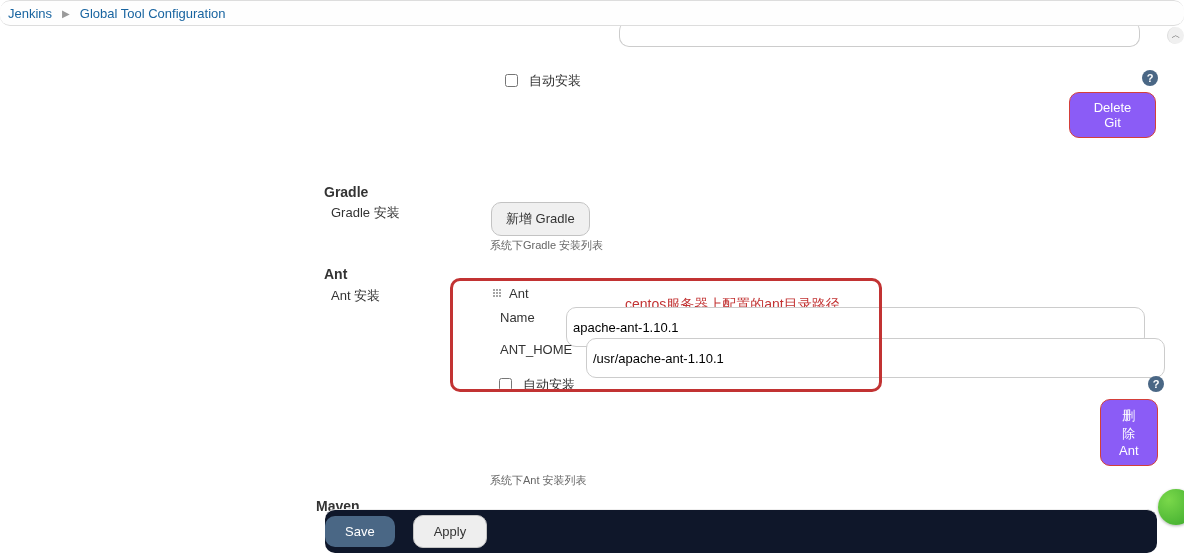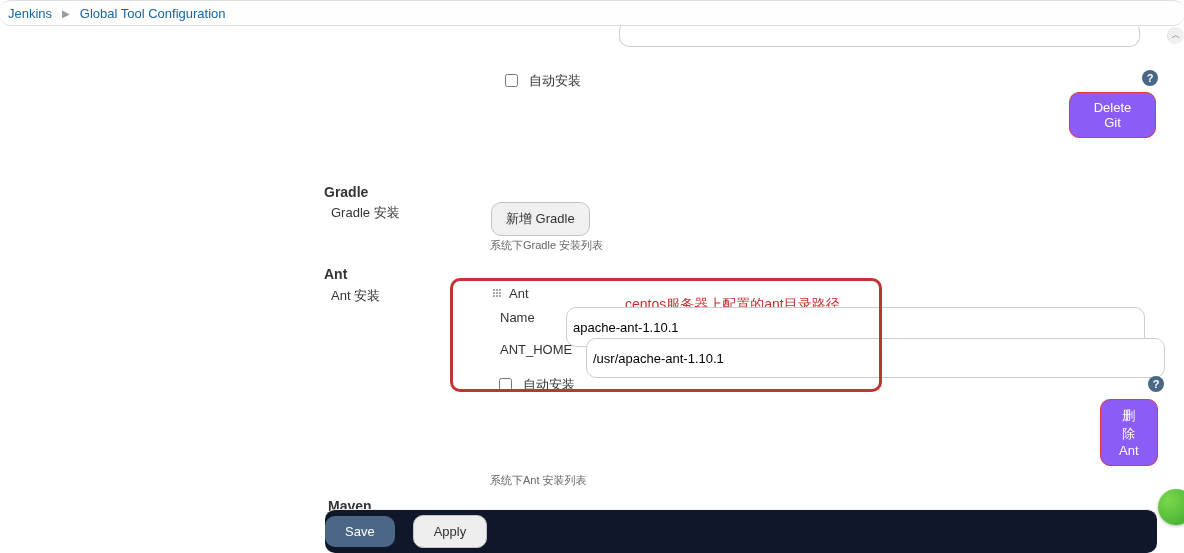--- a/index.html
+++ b/index.html
@@ -223,21 +223,21 @@
     <span>自动安装</span>
   </label>
 
   <div class="red-box" style="left:450px; top:252px; width:432px; height:114px;"></div>
 
   <div class="help-icon abs" style="left:1148px; top:350px;">?</div>
   <button class="btn-red abs" style="left:1065px; top:373px;margin-left:35px;">删除 Ant</button>
 
   <div class="hint abs" style="left:490px; top:447px;">系统下Ant 安装列表</div>
 
-  <div class="section-heading abs" style="left:328px; top:466px;">Maven</div>
+  <div class="section-heading abs" style="left:316px; top:466px;">Maven</div>
   <div class="section-sub abs" style="left:331px; top:492px;">Maven 安装</div>
   <button class="btn-grey abs" style="left:491px; top:491px; opacity:.6;">新增 Maven</button>
 
 </div>
 </div>
 
 <div class="bottom-bar">
   <button class="btn-blue">Save</button>
   <button class="btn-light">Apply</button>
 </div>

